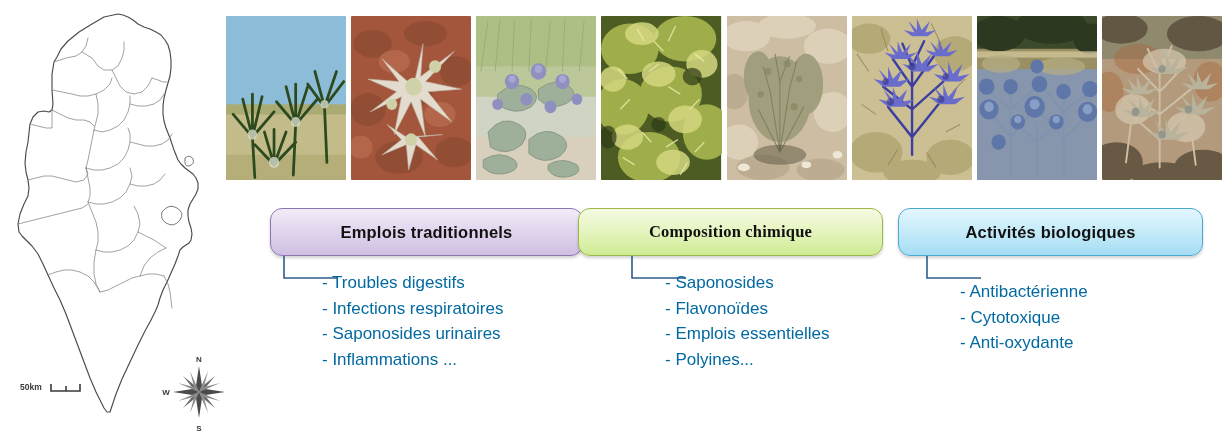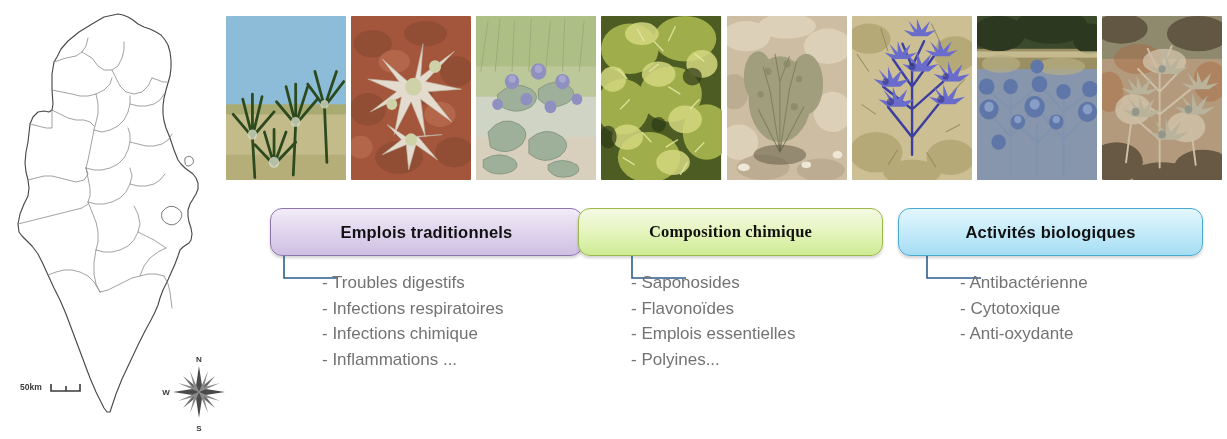--- a/index.html
+++ b/index.html
@@ -92,26 +92,26 @@
   .connector svg { display: block; }
 
   
   .item-list {
     position: absolute;
     list-style: none;
     margin: 0;
     padding: 0;
   }
   #list-0 { left: 322px; top: 270px; }
-  #list-1 { left: 631px; top: 270px; }
-  #list-2 { left: 960px; top: 270px; }
+  #list-1 { left: 665px; top: 270px; }
+  #list-2 { left: 960px; top: 279px; }
 
   .item-list li {
     font-size: 17px;
-    color: #737373;
+    color: #0369a1;
     line-height: 25.5px;
     white-space: nowrap;
   }
 
   
   .map-text {
     font-family: "Liberation Sans", sans-serif;
     fill: #3a3a3a;
   }
 </style>
@@ -535,21 +535,21 @@
 </div>
 <div class="connector" id="conn-2">
   <svg width="60" height="28" viewBox="0 0 60 28">
     <path d="M2 0 L2 22 L56 22" fill="none" stroke="#2e5d8a" stroke-width="1.6"></path>
   </svg>
 </div>
 
 <ul class="item-list" id="list-0">
   <li>- Troubles digestifs</li>
   <li>- Infections respiratoires</li>
-  <li>- Infections chimique</li>
+  <li>- Saponosides urinaires</li>
   <li>- Inflammations ...</li>
 </ul>
 
 <ul class="item-list" id="list-1">
   <li>- Saponosides</li>
   <li>- Flavonoïdes</li>
   <li>- Emplois essentielles</li>
   <li>- Polyines...</li>
 </ul>
 

